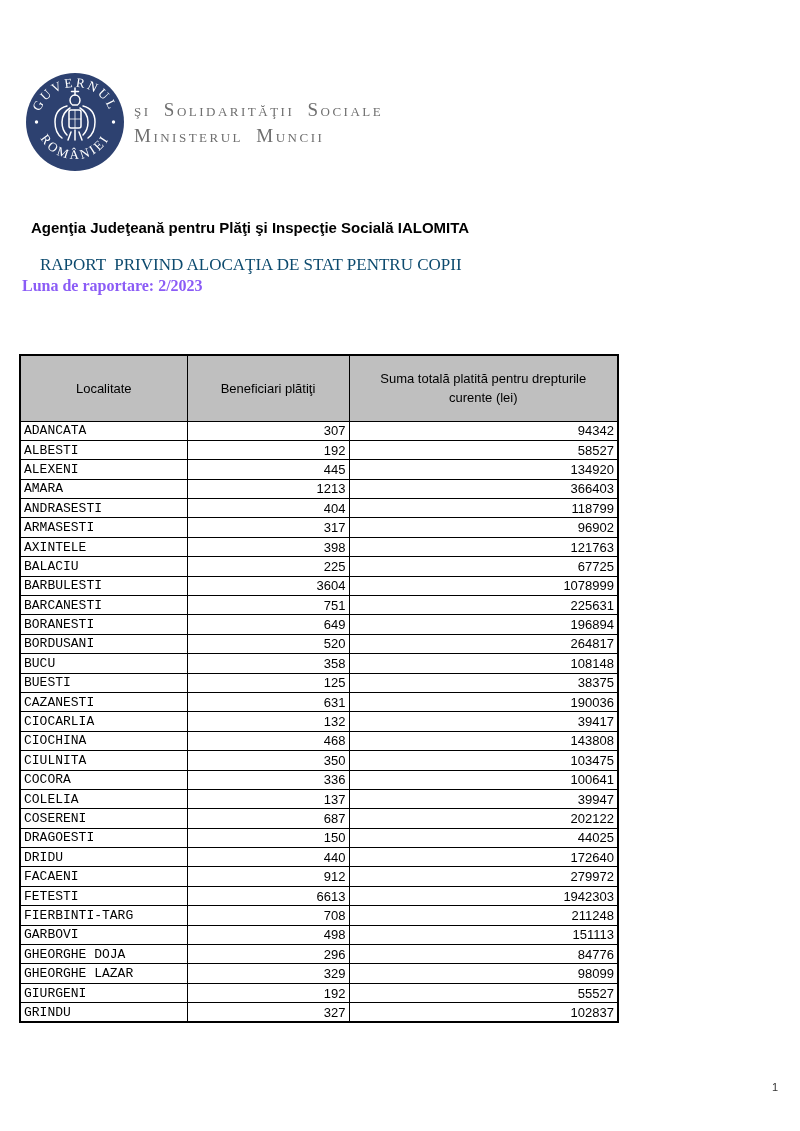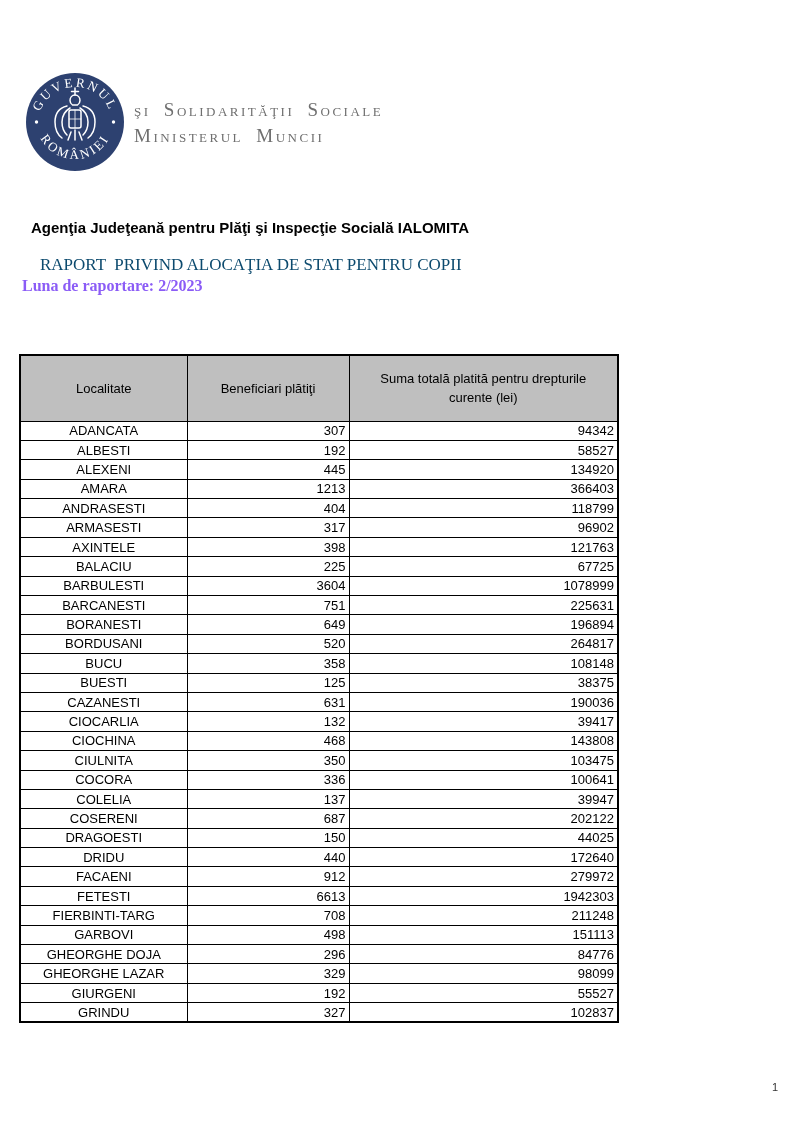--- a/index.html
+++ b/index.html
@@ -90,21 +90,21 @@
   }
   .report-table td {
     border: 1px solid #000;
     height: 19.4px;
     padding: 0 3px;
     line-height: 1;
     vertical-align: middle;
     overflow: hidden;
     white-space: nowrap;
   }
-  .cell-left  { text-align: center; }
+  .cell-left  { text-align: left; font-family: Liberation Mono, monospace; }
   .cell-right { text-align: right; }
 
   
   .page-number {
     position: absolute;
     left: 772px;
     top: 1081px;
     font-size: 11px;
     color: #333;
     font-family: "Liberation Sans", sans-serif;

